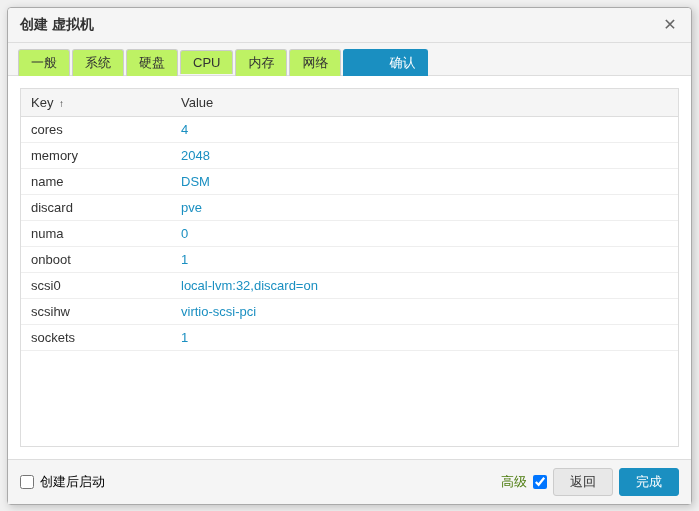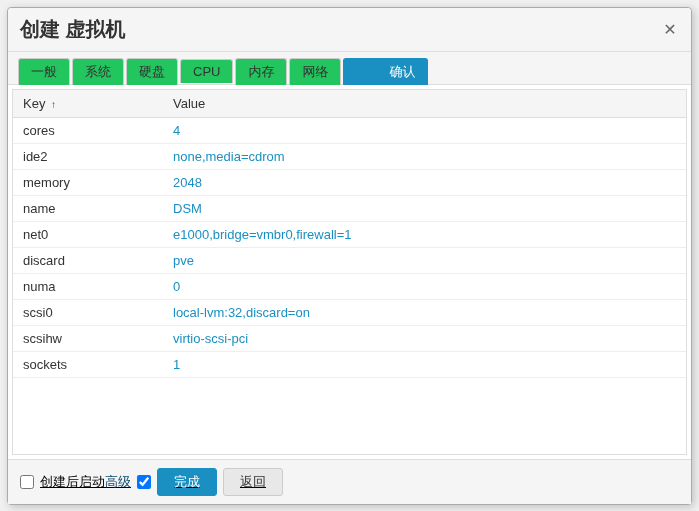--- a/index.html
+++ b/index.html
@@ -26,21 +26,21 @@
     .title-bar {
       display: flex;
       align-items: center;
       justify-content: space-between;
       padding: 8px 12px;
       border-bottom: 1px solid #ddd;
       background: #f5f5f5;
       border-radius: 4px 4px 0 0;
     }
     .title-text {
-      font-size: 20px;
+      font-size: 14px;
       font-weight: bold;
       color: #333;
     }
     .close-btn {
       width: 18px;
       height: 18px;
       cursor: pointer;
       color: #666;
       font-size: 16px;
       display: flex;
@@ -53,21 +53,21 @@
       align-items: center;
       padding: 6px 10px 0 10px;
       background: #f5f5f5;
       border-bottom: 1px solid #ddd;
       gap: 2px;
     }
     .tab {
       padding: 4px 12px;
       border: 1px solid #ccc;
       border-bottom: none;
-      background: #22c55e;
+      background: #bef264;
       cursor: pointer;
       border-radius: 3px 3px 0 0;
       color: #333;
       font-size: 13px;
       margin-bottom: -1px;
     }
     .tab.active {
       background: #1a8fc1;
       color: #fff;
       border-color: #1a8fc1;
@@ -76,21 +76,21 @@
     .content {
       flex: 1;
       display: flex;
       flex-direction: column;
       overflow: hidden;
     }
     .table-container {
       flex: 1;
       overflow-y: auto;
       border: 1px solid #ddd;
-      margin: 4px;
+      margin: 12px;
     }
     table {
       width: 100%;
       border-collapse: collapse;
     }
     thead tr {
       background: #f5f5f5;
     }
     thead th {
       text-align: left;
@@ -114,24 +114,24 @@
     tbody td:last-child {
       color: #1a8fc1;
     }
     .sort-arrow {
       font-size: 10px;
       margin-left: 2px;
     }
     .footer {
       display: flex;
       align-items: center;
+      justify-content: space-between;
       padding: 8px 12px;
       border-top: 1px solid #ddd;
       background: #f5f5f5;
-      text-decoration: underline;
     }
     .footer-left {
       display: flex;
       align-items: center;
       gap: 6px;
     }
     .checkbox {
       width: 14px;
       height: 14px;
       cursor: pointer;
@@ -149,21 +149,21 @@
       font-size: 13px;
       background: #e8e8e8;
       color: #333;
     }
     .btn.primary {
       background: #1a8fc1;
       color: #fff;
       border-color: #1a8fc1;
     }
     .advanced-label {
-      color: #0c4a6e;
+      color: #4d7c0f;
       font-size: 13px;
     }
     .advanced-check {
       width: 14px;
       height: 14px;
       cursor: pointer;
     }
     
     .table-container::-webkit-scrollbar { width: 8px; }
     .table-container::-webkit-scrollbar-track { background: #f0f0f0; }
@@ -204,42 +204,38 @@
               <span>Value</span>
             </th>
           </tr>
         </thead>
         <tbody id="table-body">
         <tr>
               <td>cores</td>
               <td>4</td>
             </tr>
             <tr>
-              <td>ide2</td>
-              <td>none,media=cdrom</td>
-            </tr>
-            <tr>
               <td>memory</td>
               <td>2048</td>
             </tr>
             <tr>
               <td>name</td>
               <td>DSM</td>
             </tr>
             <tr>
-              <td>net0</td>
-              <td>e1000,bridge=vmbr0,firewall=1</td>
-            </tr>
-            <tr>
               <td>discard</td>
               <td>pve</td>
             </tr>
             <tr>
               <td>numa</td>
               <td>0</td>
+            </tr>
+            <tr>
+              <td>onboot</td>
+              <td>1</td>
             </tr>
             <tr>
               <td>scsi0</td>
               <td>local-lvm:32,discard=on</td>
             </tr>
             <tr>
               <td>scsihw</td>
               <td>virtio-scsi-pci</td>
             </tr>
             <tr>
@@ -252,17 +248,17 @@
   </div>
 
   <div class="footer">
     <div class="footer-left">
       <input type="checkbox" class="checkbox" style="">
       <span>创建后启动</span>
     </div>
     <div class="footer-right">
       <span class="advanced-label">高级</span>
       <input type="checkbox" class="advanced-check" checked="" style="">
+      <button class="btn">返回</button>
       <button class="btn primary">完成</button>
-      <button class="btn">返回</button>
     </div>
   </div>
 </div>
 
 </body></html>

